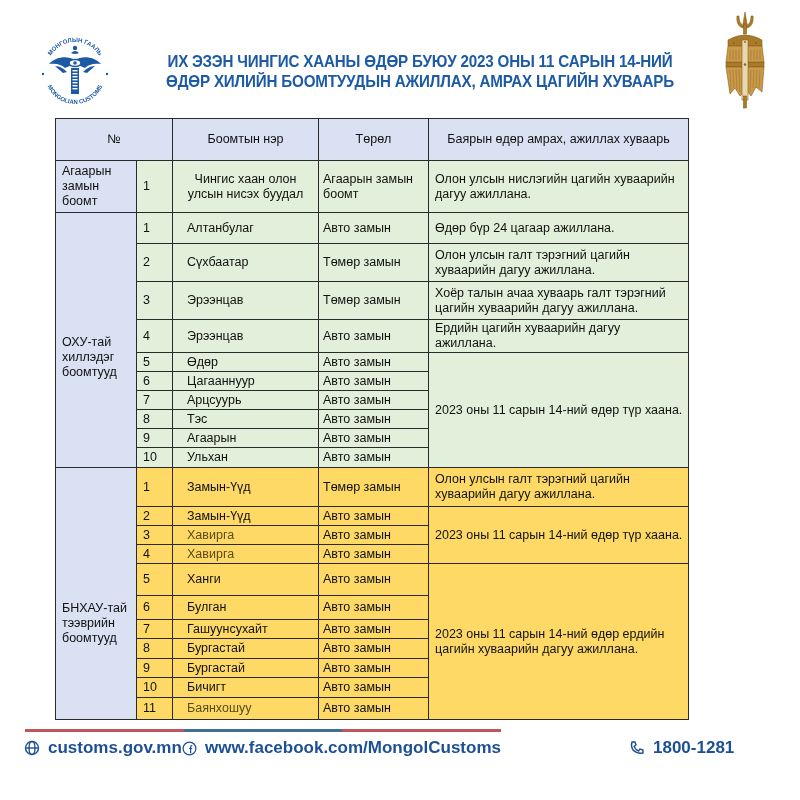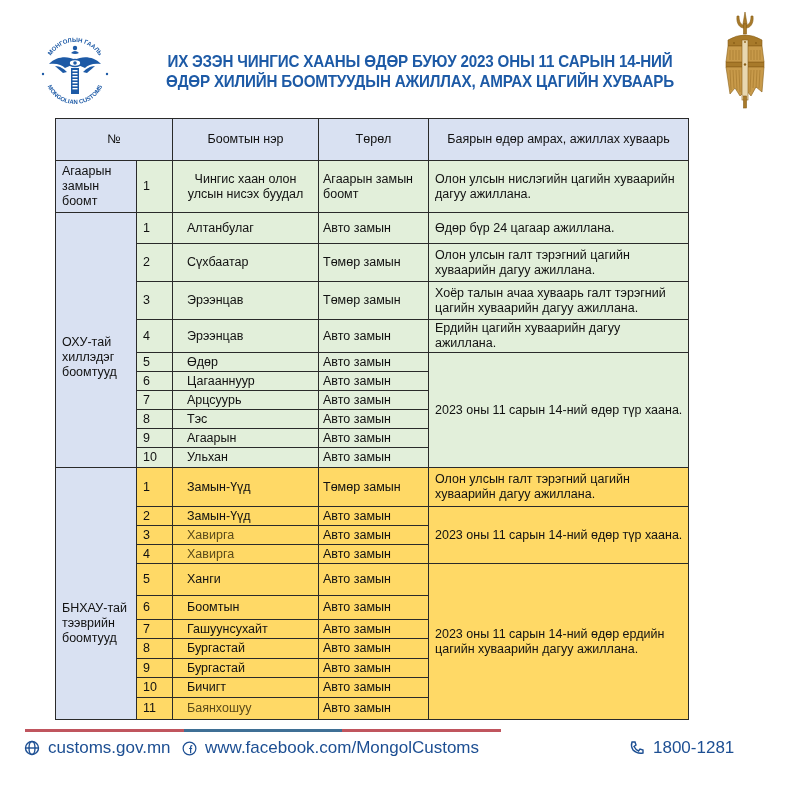--- a/index.html
+++ b/index.html
@@ -19,21 +19,21 @@
   table.sched td, table.sched th { border: 1px solid #2a2a2a; padding: 1px 4px; vertical-align: middle;
                 line-height: 15px; font-weight: normal; }
   .hdr th { background: #d9e1f2; height: 42px; text-align: center; }
   .grp { background: #d9e1f2; text-align: left; vertical-align: middle; padding-left: 6px !important; }
   .green td.c { background: #e2efda; }
   .yellow td.c { background: #ffd966; }
   td.num { padding-left: 6px !important; }
   td.name { padding-left: 14px !important; }
   td.sched-cell { padding-left: 6px !important; }
   .muted { color: #5a4a1a; }
-  .footer { position: absolute; top: 738px; left: 24px; width: 760px; height: 30px; font-family: "Liberation Sans", sans-serif; color: #1d4f93; font-size: 17px; }
+  .footer { position: absolute; top: 738px; left: 24px; width: 760px; height: 30px; font-family: "Liberation Sans", sans-serif; color: #1d4f93; font-size: 17px; font-weight: bold; }
   .f-item { position: absolute; top: 0; display: flex; align-items: center; gap: 8px; white-space: nowrap; }
   .f-item svg { flex: none; }
 </style>
 </head>
 <body>
 
 <svg class="logo-left" viewBox="0 0 80 80">
   <circle cx="40" cy="40" r="37" fill="none" stroke="#ffffff"></circle>
   <g fill="#1d5aa6" font-family="Liberation Sans, sans-serif" font-size="6" font-weight="bold">
     <path id="arcTop" d="M12,40 A28,28 0 0 1 68,40" fill="none"></path>
@@ -198,21 +198,21 @@
     <td class="c">Авто замын</td>
   </tr>
   <tr class="yellow" style="height:32px">
     <td class="c num">5</td>
     <td class="c name">Ханги</td>
     <td class="c">Авто замын</td>
     <td class="c sched-cell" rowspan="7">2023 оны 11 сарын 14-ний өдөр ердийн цагийн хуваарийн дагуу ажиллана.</td>
   </tr>
   <tr class="yellow" style="height:24px">
     <td class="c num">6</td>
-    <td class="c name">Боомтын</td>
+    <td class="c name">Булган</td>
     <td class="c">Авто замын</td>
   </tr>
   <tr class="yellow" style="height:19px">
     <td class="c num">7</td>
     <td class="c name">Гашуунсухайт</td>
     <td class="c">Авто замын</td>
   </tr>
   <tr class="yellow" style="height:20px">
     <td class="c num">8</td>
     <td class="c name">Бургастай</td>

